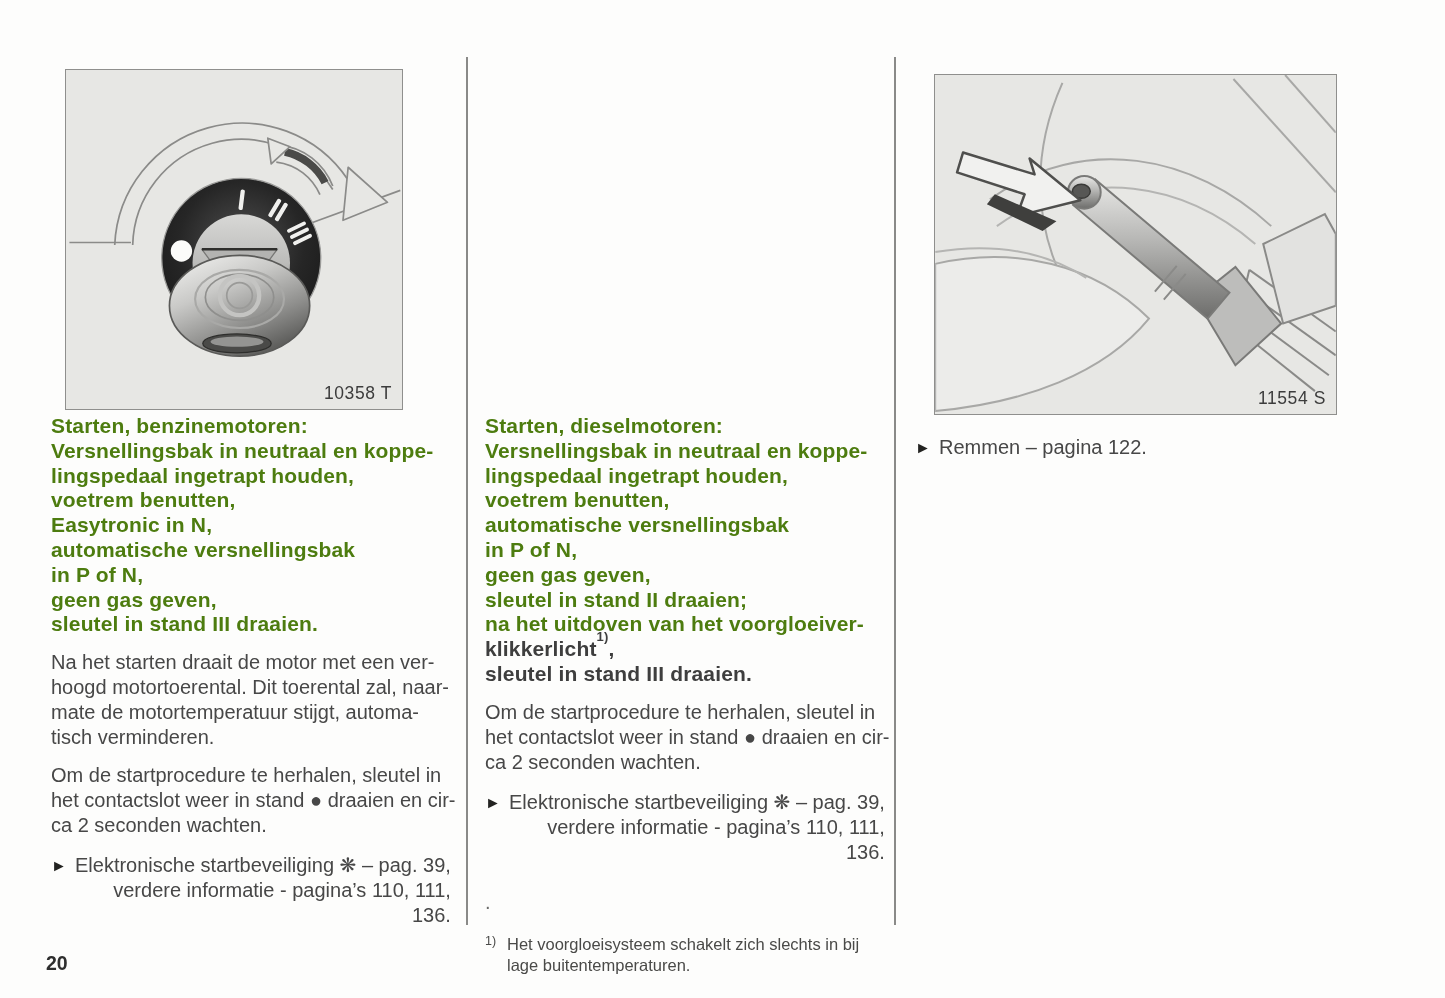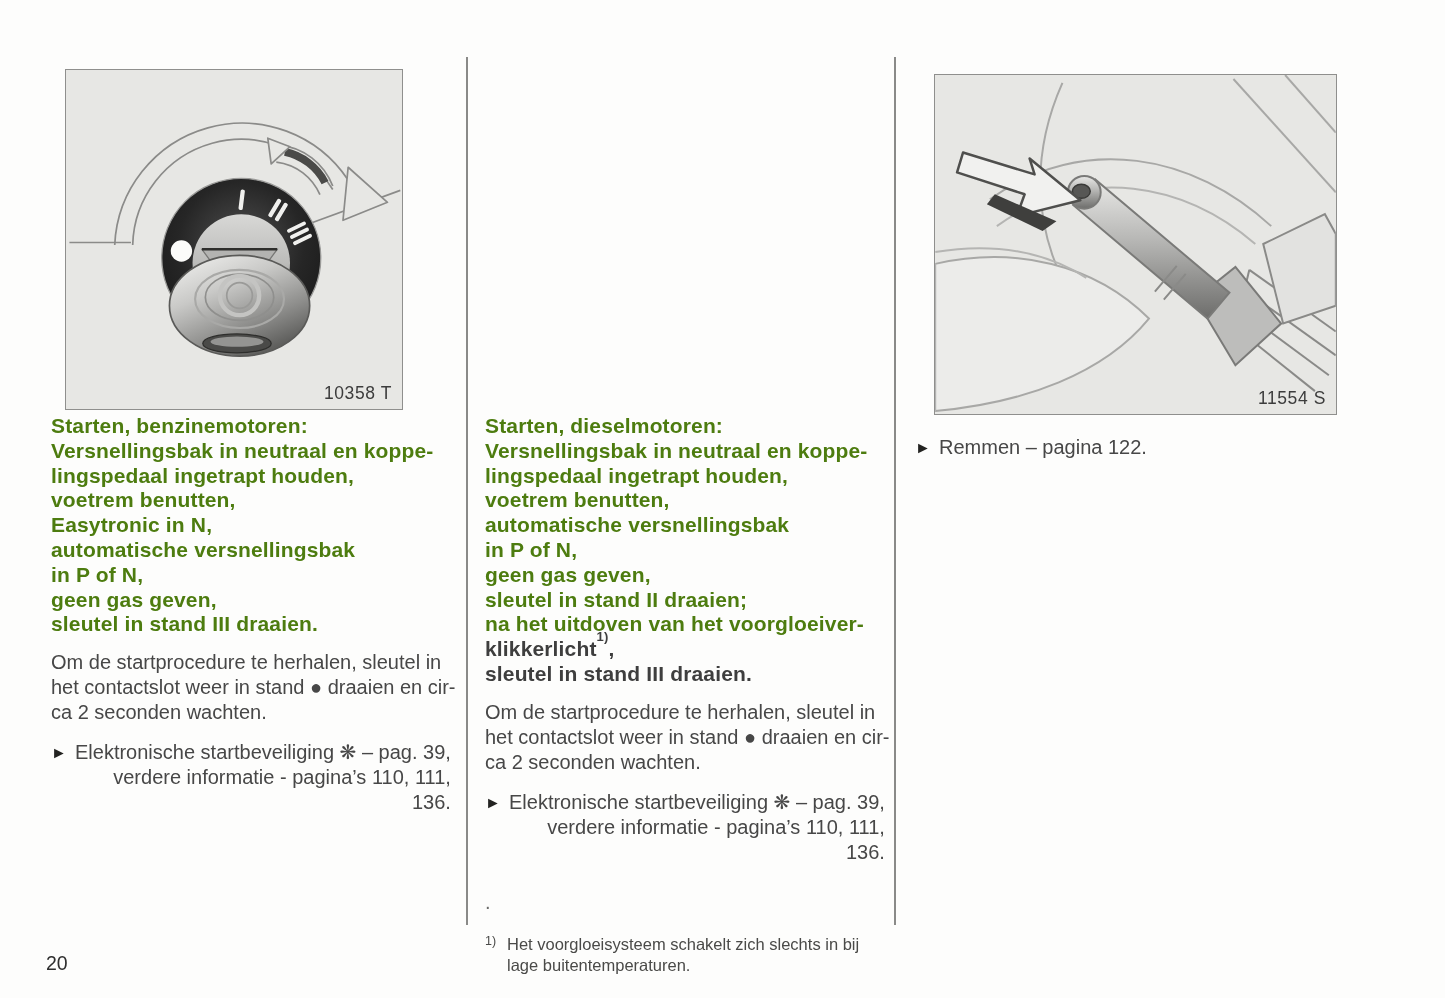--- a/index.html
+++ b/index.html
@@ -31,21 +31,21 @@
   .h-bold-line sup{font-size:13px;line-height:0;position:relative;top:-7px;}
   .h3{font-weight:bold;font-size:21.5px;line-height:26px;color:#3e3e3e;margin:0 0 8px 0;}
   .body-text{font-size:20px;line-height:25px;white-space:pre-line;margin:13px 0 0 0;}
   .ref{display:flex;margin-top:15px;}
   .tri{flex:0 0 24px;width:24px;font-size:16px;line-height:25px;color:#232321;}
   .ref-text{font-size:20px;line-height:25px;white-space:pre-line;text-align:right;}
   .stray{font-size:20px;color:#6a6a68;margin-top:26px;}
   .footnote{display:flex;margin-top:20px;color:#4a4a48;}
   .fn-marker{flex:0 0 22px;width:22px;font-size:12.5px;line-height:18px;position:relative;top:-2px;}
   .fn-text{font-size:16.5px;line-height:21.5px;white-space:pre-line;}
-  .pagenum{position:absolute;left:46px;top:952px;font-size:19.5px;color:#2e2e2e;}
+  .pagenum{position:absolute;left:46px;top:952px;font-size:19.5px;color:#2e2e2e;font-weight:bold;}
 </style>
 </head>
 <body>
 
 <svg width="0" height="0" style="position:absolute" aria-hidden="true">
   <defs>
     <radialGradient id="gDial" cx="0.5" cy="0.42" r="0.72">
       <stop offset="0" stop-color="#505050"></stop>
       <stop offset="0.55" stop-color="#262626"></stop>
       <stop offset="0.85" stop-color="#1b1b1b"></stop>
@@ -171,20 +171,24 @@
   <section class="col" style="left:51px;top:414px;width:414px">
     <h2 class="h-bold">Starten, benzinemotoren:
 Versnellingsbak in neutraal en koppe-
 lingspedaal ingetrapt houden,
 voetrem benutten,
 Easytronic in N,
 automatische versnellingsbak
 in P of N,
 geen gas geven,
 sleutel in stand III draaien.</h2>
+    <p class="body-text">Na het starten draait de motor met een ver-
+hoogd motortoerental. Dit toerental zal, naar-
+mate de motortemperatuur stijgt, automa-
+tisch verminderen.</p>
     <p class="body-text">Om de startprocedure te herhalen, sleutel in
 het contactslot weer in stand ● draaien en cir-
 ca 2 seconden wachten.</p>
     <div class="ref">
       <span class="tri">►</span>
       <div class="ref-text">Elektronische startbeveiliging ❋ – pag. 39,
 verdere informatie - pagina’s 110, 111,
 136.</div>
     </div>
   </section>

